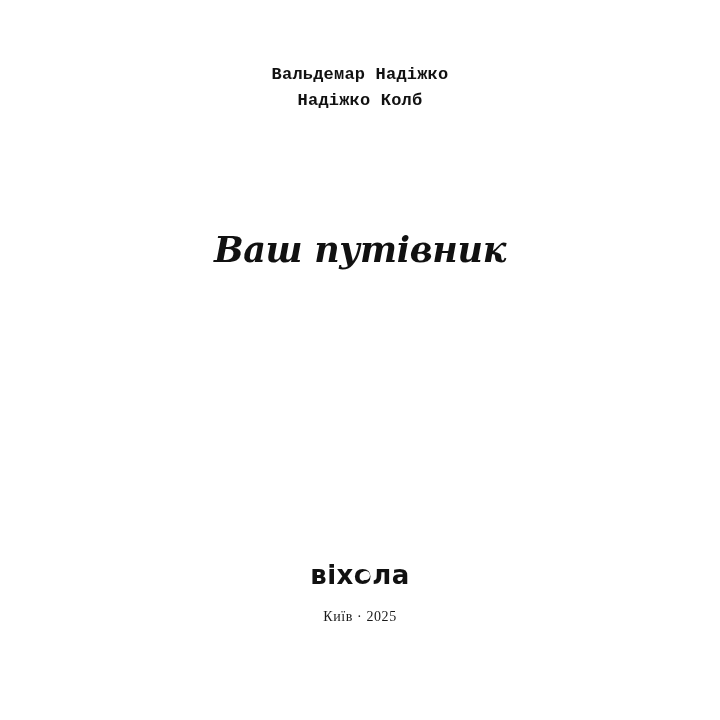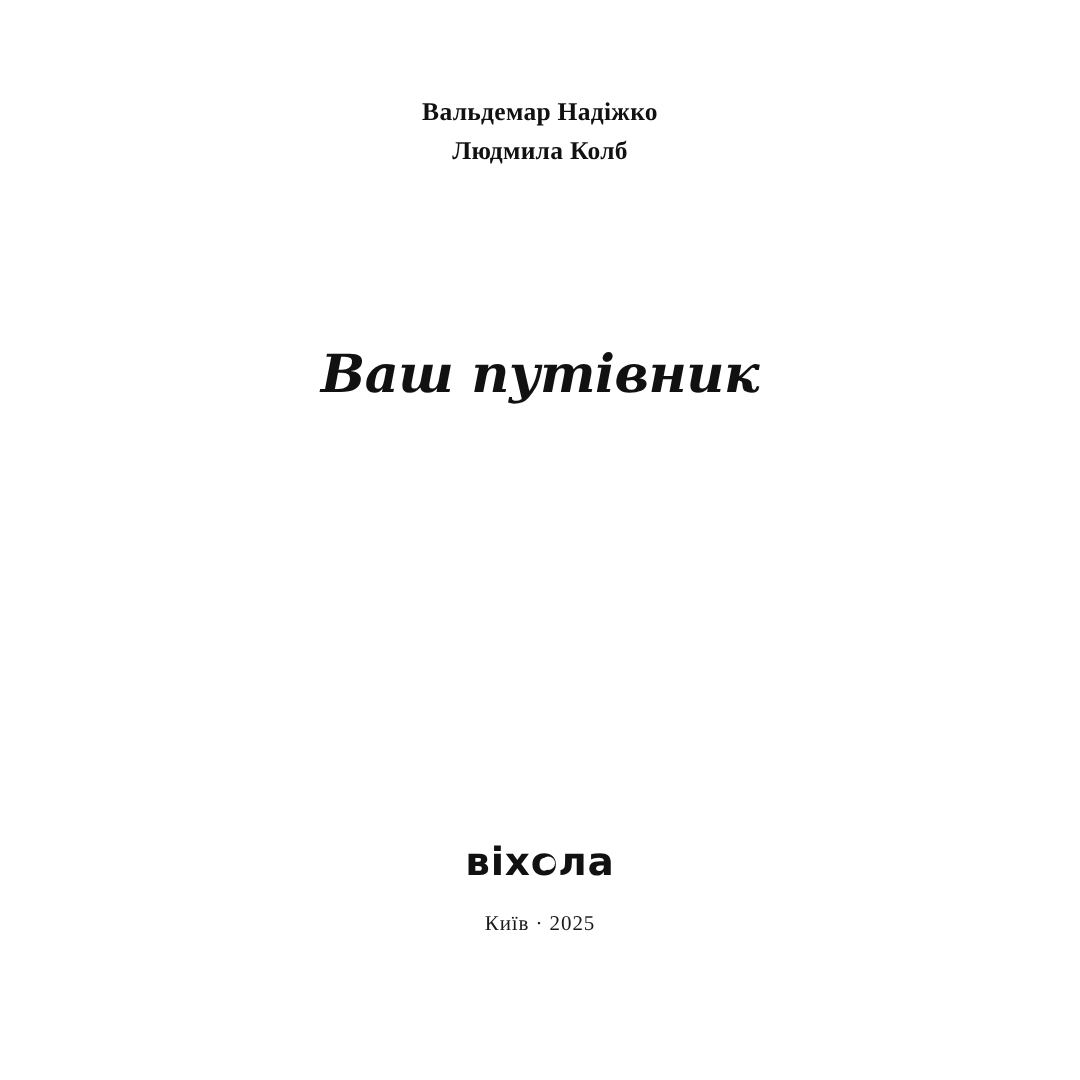--- a/index.html
+++ b/index.html
@@ -25,21 +25,21 @@
 
   
   .authors {
     position: absolute;
     top: 62px;
     left: 0;
     width: 720px;
     text-align: center;
   }
   .author-line {
-    font-family: Liberation Serif, serif;
+    font-family: Liberation Mono, monospace;
     font-size: 17px;
     font-weight: 600;
     letter-spacing: 0.2px;
     line-height: 1.5;
     color: #111111;
   }
 
   
   .title-block {
     position: absolute;
@@ -104,21 +104,21 @@
     color: #1a1a1a;
   }
 </style>
 </head>
 <body>
 
 <div class="page">
 
   <div class="authors">
     <div class="author-line">Вальдемар Надіжко</div>
-    <div class="author-line">Людмила Колб</div>
+    <div class="author-line">Надіжко Колб</div>
   </div>
 
   <div class="title-block">
     <div class="title-line">Ваш путівник</div>
   </div>
 
   <div class="publisher">
     <span class="logo">
       <span class="logo-mark">віхола</span>
       <span class="logo-dot"></span>

